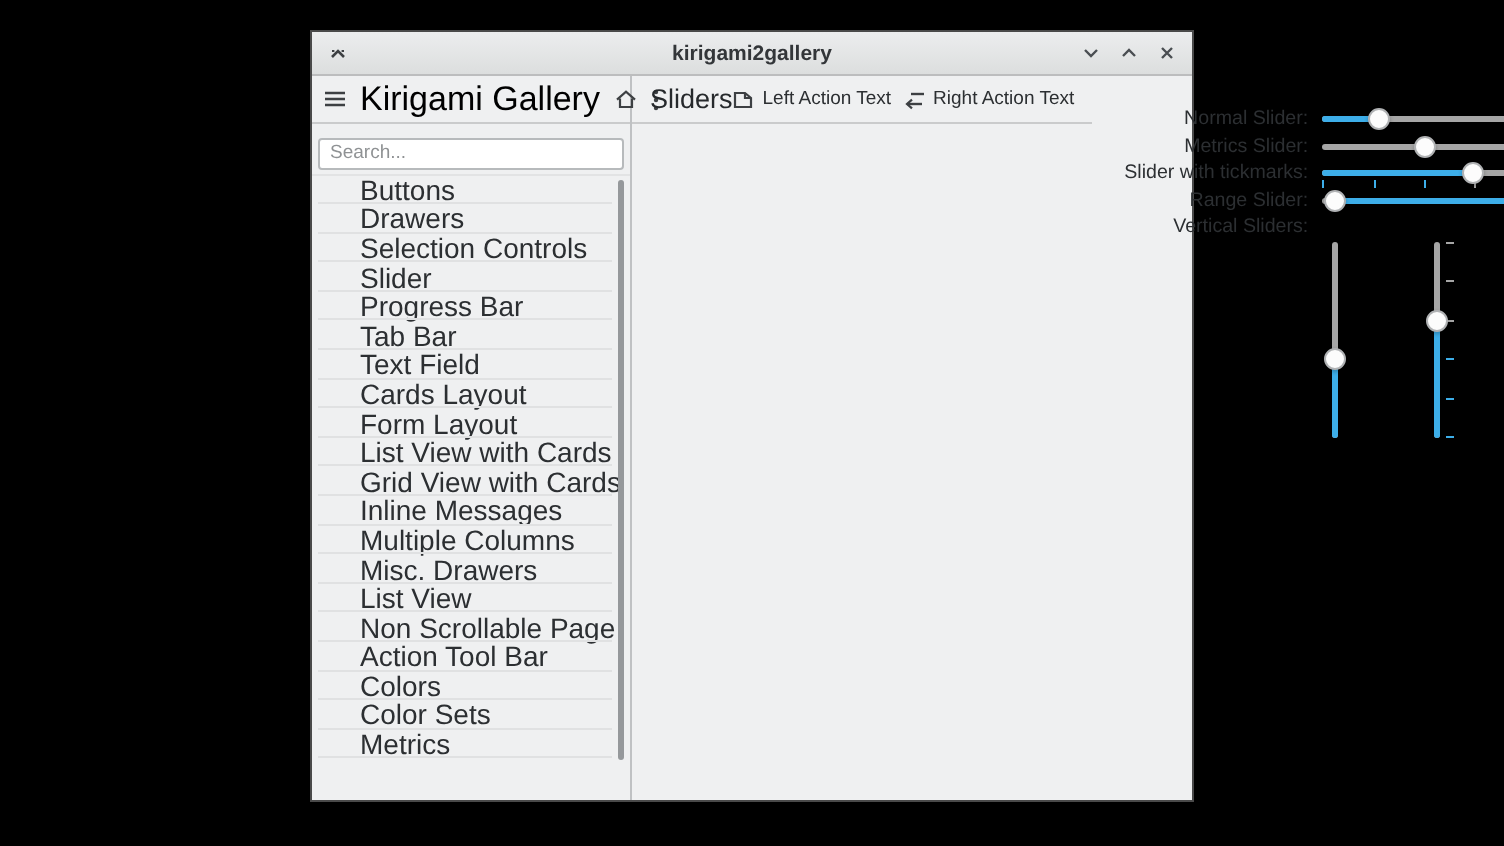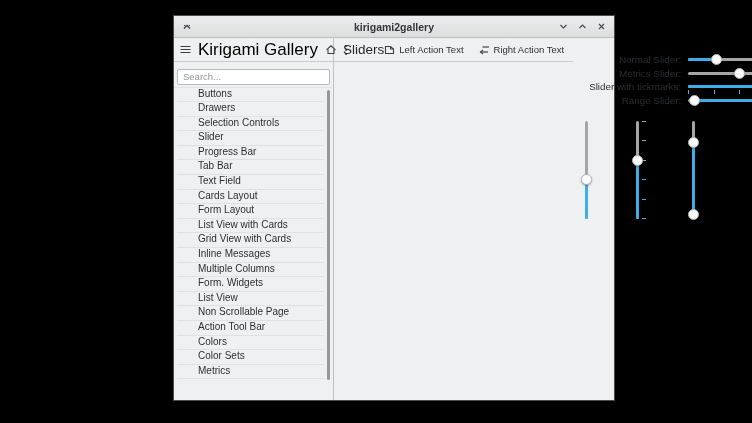--- a/index.html
+++ b/index.html
@@ -1,21 +1,21 @@
 <!DOCTYPE html>
 <html style="--accent: #3daee9; --track: #a6a6a6;"><head>
 <meta charset="utf-8">
 <style>
   html,body{margin:0;padding:0;}
   body{
     width:752px;height:423px;background:#000;position:relative;overflow:hidden;
     font-family:"Liberation Sans", sans-serif;
   }
   .window{
-    position:absolute;left:173px;top:15px;width:442px;height:386px;
+    position:absolute;left:155px;top:15px;width:442px;height:386px;
     background:#eff0f1;border:1px solid #4a4a4a;box-sizing:border-box;
     display:flex;flex-direction:column;
   }
   
   .titlebar{
     height:21px;flex:none;background:linear-gradient(#ecedee,#dcdede);
     border-bottom:1px solid #bcbdbe;display:flex;align-items:center;
     padding:0 7px;position:relative;
   }
   .tb-title{
@@ -39,38 +39,38 @@
   .sb-icon{display:flex;align-items:center;}
   .search-wrap{flex:none;padding:4px 3px 2px 3px;}
   .search-input{
     width:100%;box-sizing:border-box;height:16px;border:1px solid #b7babc;
     border-radius:2px;background:#fff;font-size:9.5px;padding:0 5px;
     color:#444;outline:none;font-family:"Liberation Sans", sans-serif;
   }
   .search-input::placeholder{color:#8f9294;}
   .list{flex:1;overflow:hidden;position:relative;border-top:1px solid #e2e3e4;}
   .list-item{
-    height:14.6px;box-sizing:border-box;display:flex;align-items:flex-start;
-    padding-left:24px;font-size:10px;color:#2c2f32;position:relative;cursor:default;
+    height:14.6px;box-sizing:border-box;display:flex;align-items:center;
+    padding-left:24px;font-size:14px;color:#2c2f32;position:relative;cursor:default;
   }
   .list-item::after{
     content:'';position:absolute;left:3px;right:9px;bottom:0;height:1px;background:#e0e1e2;
   }
   .scroll-thumb{
     position:absolute;top:2px;right:3px;width:3px;height:93%;
     background:#95989b;border-radius:2px;
   }
   
   .page{flex:1;display:flex;min-width:0;}
   .page-header{
     height:23px;flex:none;border-bottom:1px solid #cacbcc;
     display:flex;align-items:center;padding:0 9px;
   }
   .page-title{font-size:13.5px;color:#26292c;}
-  .actions{margin-left:auto;display:flex;gap:15px;}
+  .actions{margin-left:auto;display:flex;gap:6px;}
   .action-btn{display:flex;align-items:center;gap:4px;font-size:9.5px;color:#2c2f32;cursor:default;}
   .content{flex:1;padding-top:7px;margin-top:8px;}
   .form-row{display:flex;align-items:center;height:13.5px;}
   .form-row.vgroup{align-items:flex-start;height:auto;}
   .row-label{
     width:108px;flex:none;text-align:right;font-size:9.8px;color:#2c2f32;line-height:13.5px;
     white-space:nowrap;
   }
   .row-control{margin-left:7px;width:128px;flex:none;position:relative;}
   
@@ -185,21 +185,21 @@
           <div class="list-item">
             <span>Grid View with Cards</span>
           </div>
           <div class="list-item">
             <span>Inline Messages</span>
           </div>
           <div class="list-item">
             <span>Multiple Columns</span>
           </div>
           <div class="list-item">
-            <span>Form. Widgets</span>
+            <span>Misc. Drawers</span>
           </div>
           <div class="list-item">
             <span>List View</span>
           </div>
           <div class="list-item">
             <span>Non Scrollable Page</span>
           </div>
           <div class="list-item">
             <span>Action Tool Bar</span>
           </div>
@@ -278,20 +278,21 @@
             <div class="row-control">
               <div class="hslider">
                 <div class="track-h"></div>
                 <div class="fill-h" style="left: 6.4px; width: 92.16px;"></div>
                 <div class="handle" style="left: 6.4px;"></div>
                 <div class="handle" style="left: 98.56px;"></div>
               </div>
             </div>
           </div>
           <div class="form-row vgroup">
+            <span class="row-label">Vertical Sliders:</span>
             <div class="row-control">
               <div class="vgroup-area">
                 <div class="vslider" style="left: 0px;">
                   <div class="track-v"></div>
                   <div class="fill-v" style="top: 58.8px; height: 39.2px;"></div>
                   <div class="handle" style="top: 58.8px;"></div>
                 </div>
                 <div class="vslider" style="left: 51px;">
                   <div class="track-v"></div>
                   <div class="fill-v" style="top: 39.2px; height: 58.8px;"></div>

